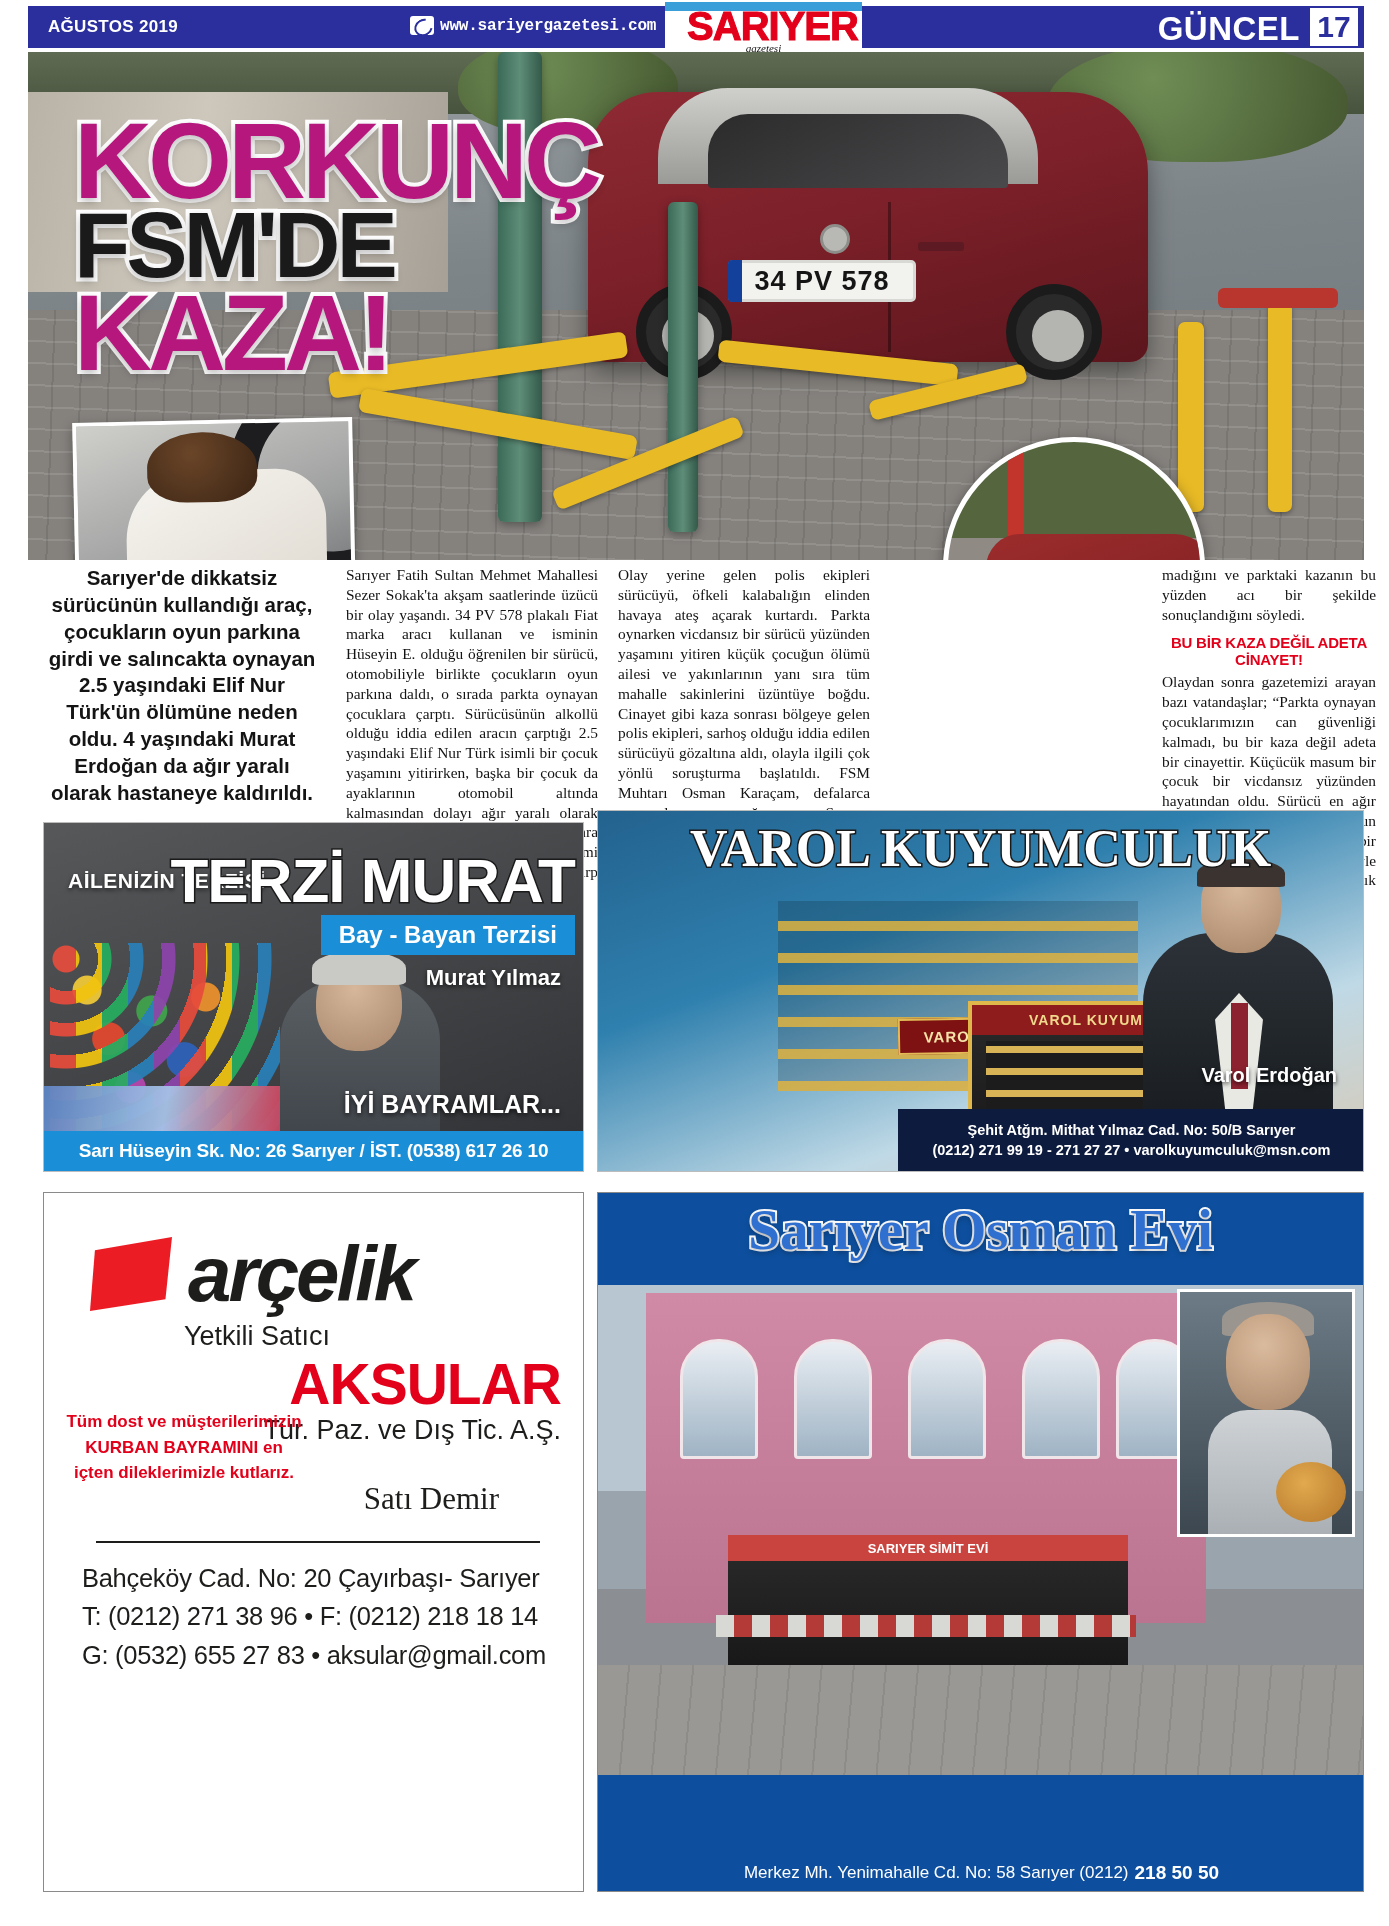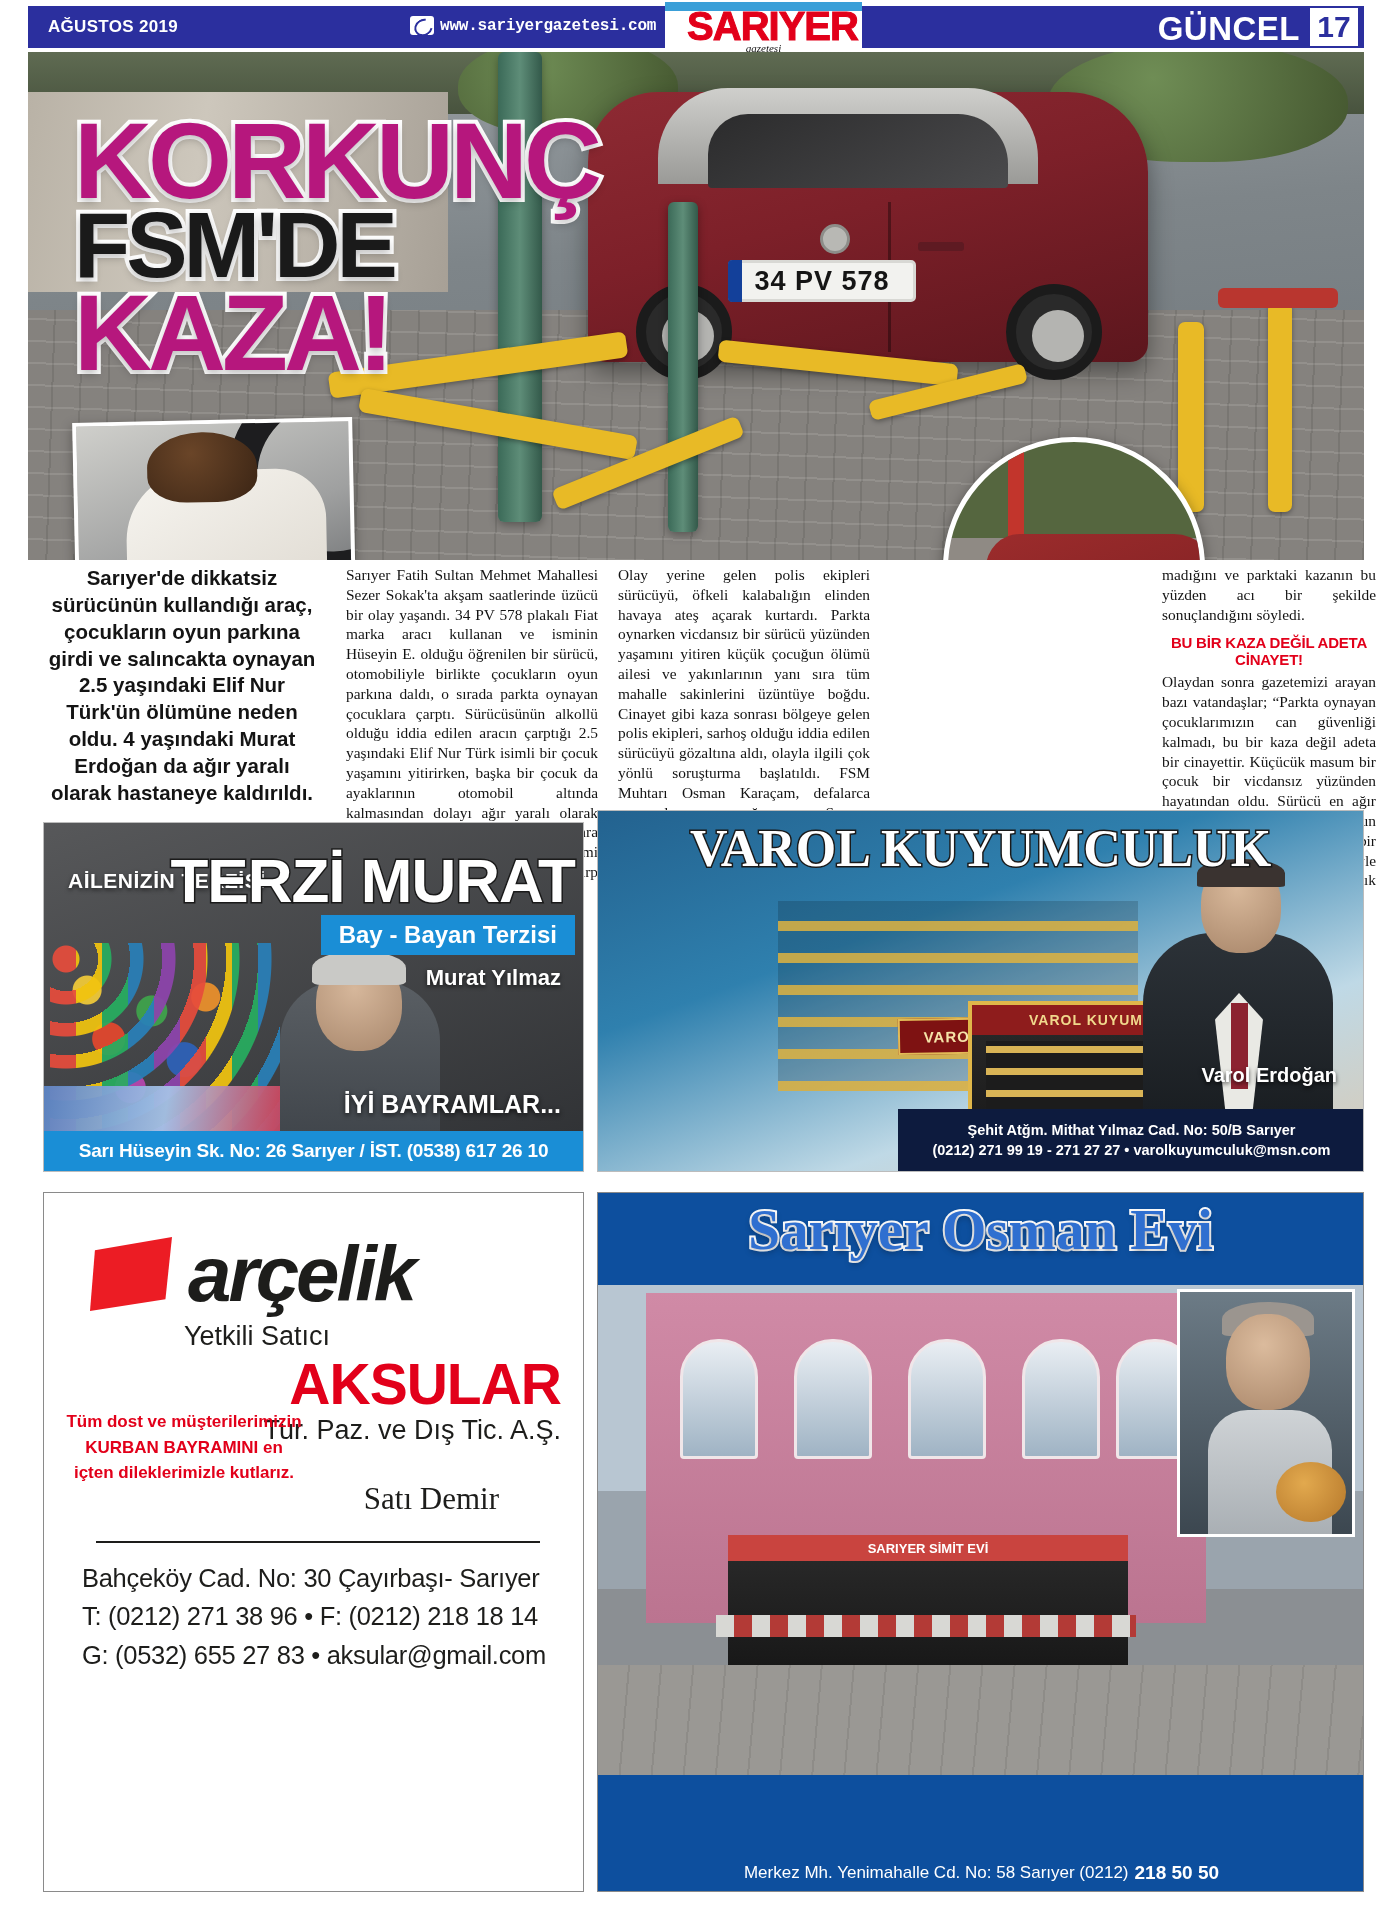--- a/index.html
+++ b/index.html
@@ -671,21 +671,21 @@
       <div class="arcelik-word">arçelik</div>
     </div>
     <div class="arcelik-sub">Yetkili Satıcı</div>
 
     <div class="aksular-word">AKSULAR</div>
     <div class="aksular-sub">Tur. Paz. ve Dış Tic. A.Ş.</div>
     <div class="aksular-wish">Tüm dost ve müşterilerimizin KURBAN BAYRAMINI en içten dileklerimizle kutlarız.</div>
     <div class="aksular-owner">Satı Demir</div>
     <div class="aksular-rule"></div>
     <div class="aksular-contact">
-      <div>Bahçeköy Cad. No: 30 Çayırbaşı- Sarıyer</div>
+      <div>Bahçeköy Cad. No: 20 Çayırbaşı- Sarıyer</div>
       <div>T: (0212) 271 38 96 • F: (0212) 218 18 14</div>
       <div>G: (0532) 655 27 83 • aksular@gmail.com</div>
     </div>
   </div>
 
   <div class="ad-simit">
     <div class="simit-photo">
       <div class="simit-building">
         <div class="simit-win" style="left:34px;"></div>
         <div class="simit-win" style="left:148px;"></div>

